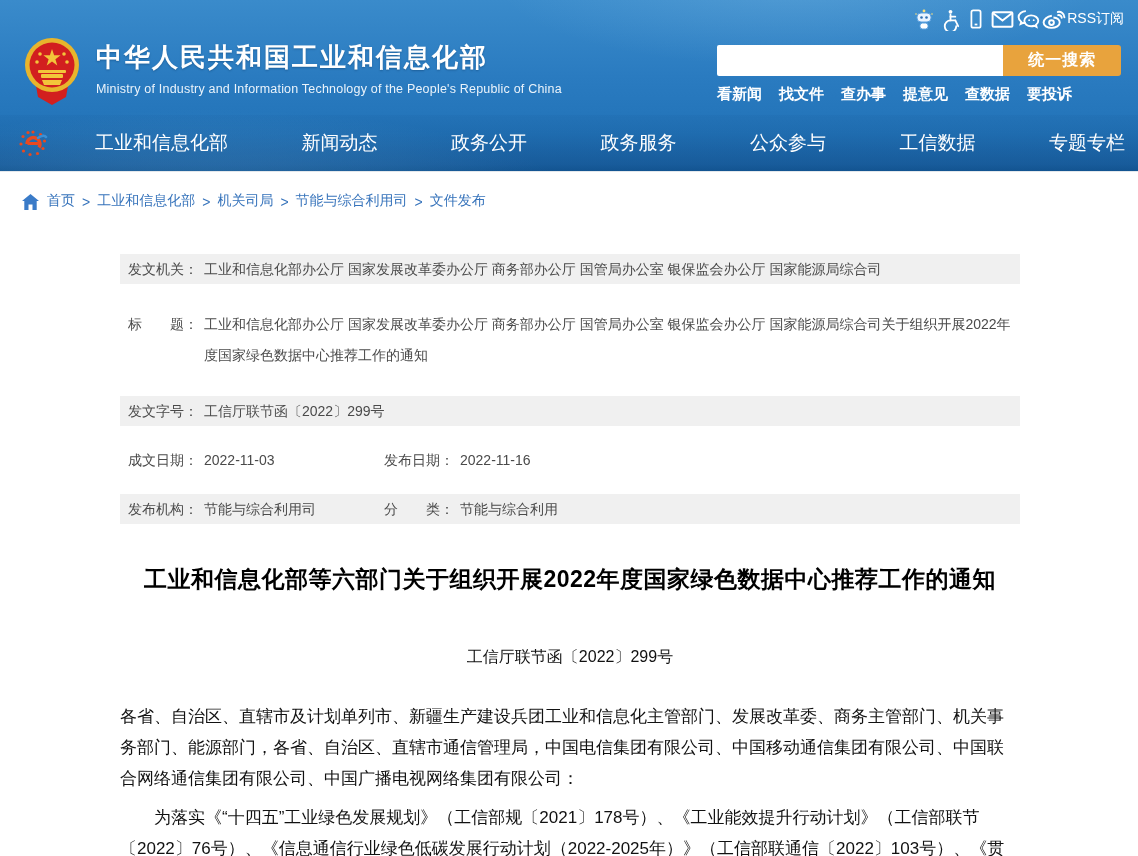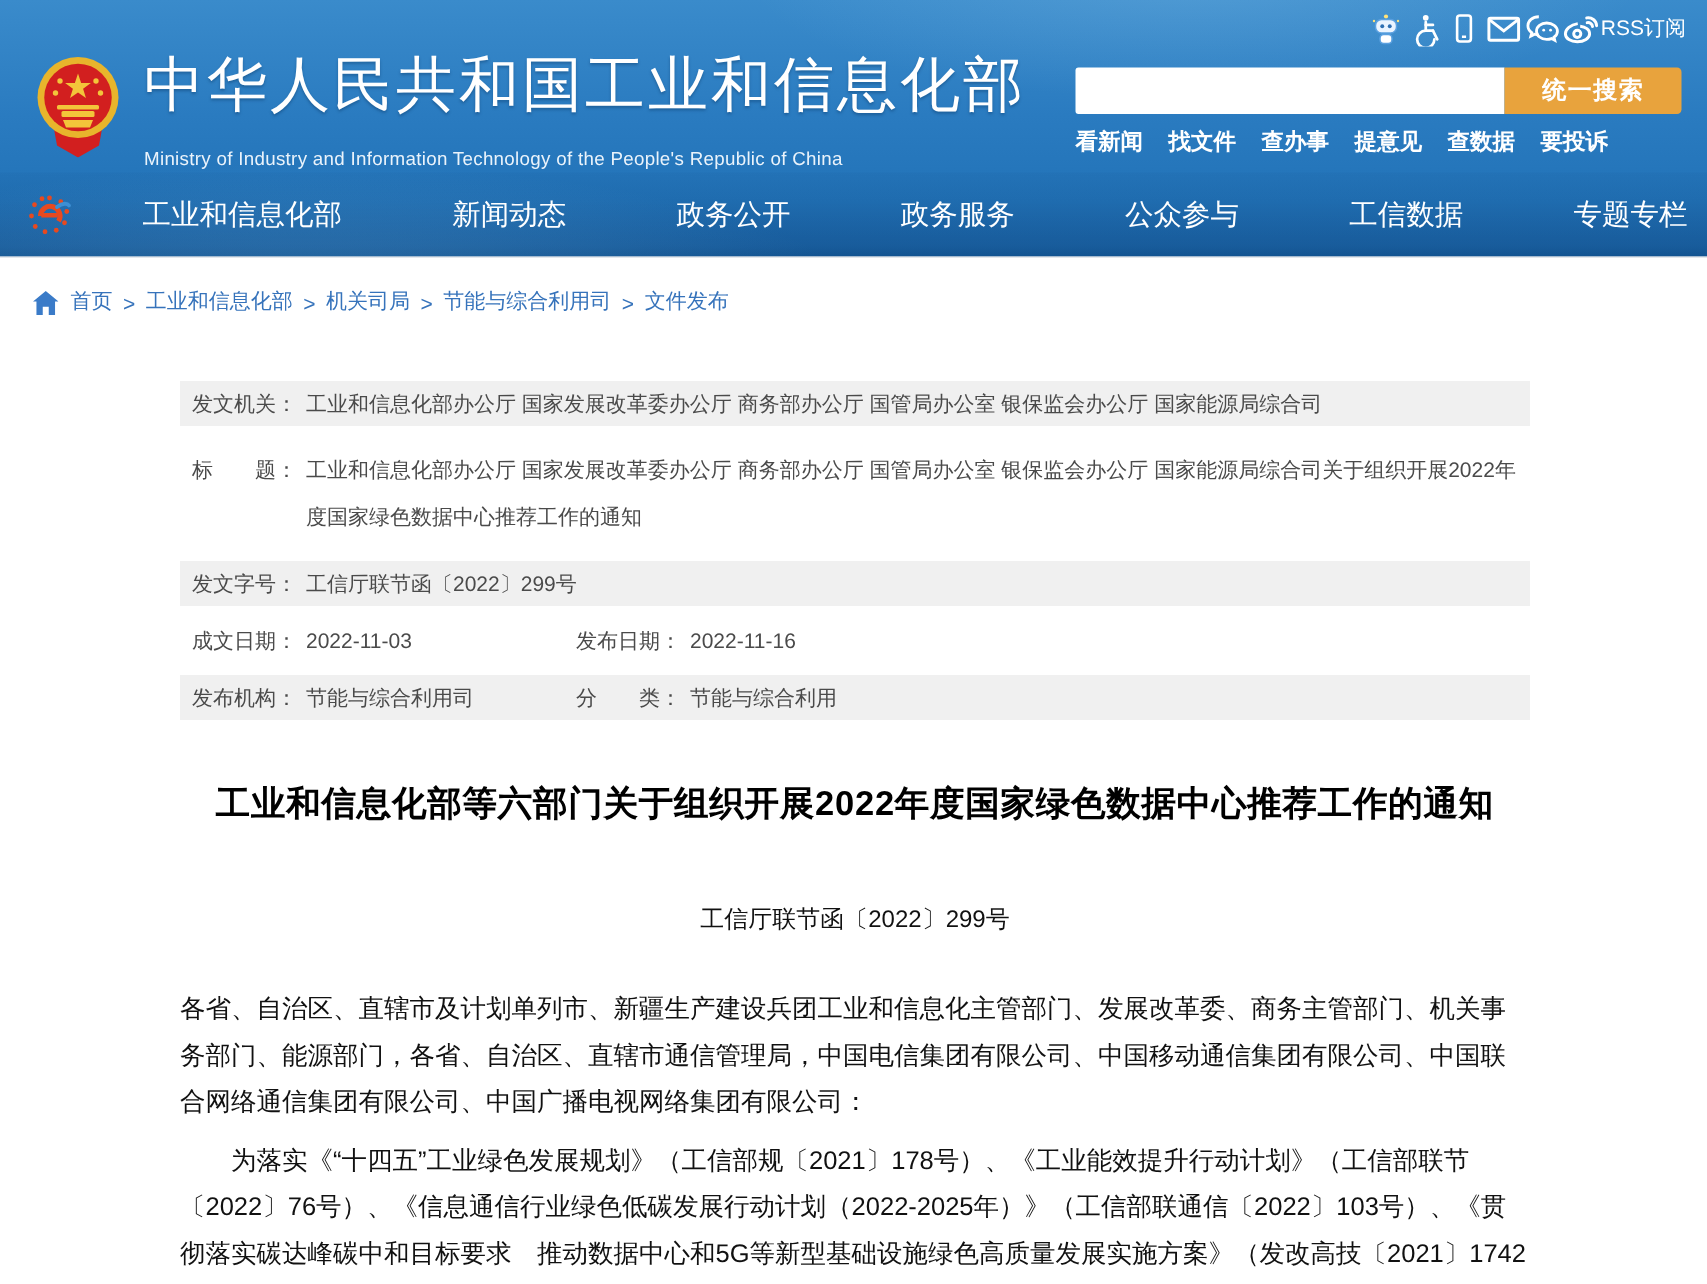--- a/index.html
+++ b/index.html
@@ -15,23 +15,23 @@
       linear-gradient(180deg,#3a8bcb 0%,#2a7bc0 45%,#2273b8 78%,#1c66a9 96%,#155d9d 100%);
     border-bottom:1px solid #e4e8ec;
   }
   .top-icons{ position:absolute; top:6px; right:14px; display:flex; align-items:center; gap:0; }
   .top-icons .ic{ width:26px; height:26px; display:flex; align-items:center; justify-content:center; cursor:pointer; }
   .rss-label{ color:#fff; font-size:14px; cursor:pointer; }
 
   .brand{ position:absolute; left:24px; top:37px; display:flex; align-items:flex-start; }
   .emblem{ width:56px; height:68px; flex:0 0 auto; }
   .brand-text{ margin-left:16px; }
-  .brand-title{ color:#fff; font-size:40px; font-weight:normal; letter-spacing:2px; line-height:40px;
+  .brand-title{ color:#fff; font-size:26px; font-weight:bold; letter-spacing:2px; line-height:40px;
                 text-shadow:0 1px 2px rgba(0,40,80,.35); }
-  .brand-sub{ color:#eaf3fb; font-size:12.5px; margin-top:22px; letter-spacing:.2px; }
+  .brand-sub{ color:#eaf3fb; font-size:12.5px; margin-top:5px; letter-spacing:.2px; }
 
   .search-area{ position:absolute; top:45px; right:17px; width:404px; }
   .search-row{ display:flex; }
   .search-input{ width:301px; height:31px; border:none; outline:none; padding:0 10px; font-size:14px;
                  border-radius:2px 0 0 2px; background:#fff; }
   .search-btn{ width:124px; height:31px; border:none; background:#e8a33d; color:#fff; font-size:16px;
                font-weight:bold; letter-spacing:1px; border-radius:0 3px 3px 0; cursor:pointer; }
   .quick-links{ display:flex; margin-top:9px; gap:17px; }
   .quick-links span{ color:#fff; font-size:15px; font-weight:bold; cursor:pointer; }
 
@@ -43,21 +43,21 @@
   .nav-items span{ color:#fff; font-size:19px; cursor:pointer; white-space:nowrap; }
 
   
   .breadcrumb{ display:flex; align-items:flex-end; padding:20px 0 0 22px; font-size:14px; color:#3673bb; }
   .breadcrumb .sep{ margin:0 7px; color:#3673bb; }
   .crumb{ cursor:pointer; }
   .home-icon{ margin-right:8px; display:flex; }
 
   
   .content{ width:900px; margin:44px 0 0 120px; }
-  .meta-row{ display:flex; font-size:14px; color:#4a4a4a; line-height:20px; padding:5px 0 5px 8px; margin-bottom:8px; }
+  .meta-row{ display:flex; font-size:14px; color:#4a4a4a; line-height:20px; padding:5px 0 5px 8px; margin-bottom:19px; }
   .meta-row.gray{ background:#f0f0f0; }
   .meta-row .lbl{ white-space:pre; flex:0 0 auto; }
   .meta-row .val{ margin-left:6px; }
   .meta-row.tall{ line-height:31px; padding:6px 0 6px 8px; }
   .pair-left{ display:flex; width:256px; flex:0 0 auto; }
   .pair-right{ display:flex; }
 
   .article-title{ margin-top:40px; text-align:center; font-size:23px; font-weight:bold; color:#000; letter-spacing:.5px; }
   .doc-number{ margin-top:52px; text-align:center; font-size:16px; color:#111; }
   .article-body{ margin-top:33px; font-size:17px; line-height:31px; color:#111; }

